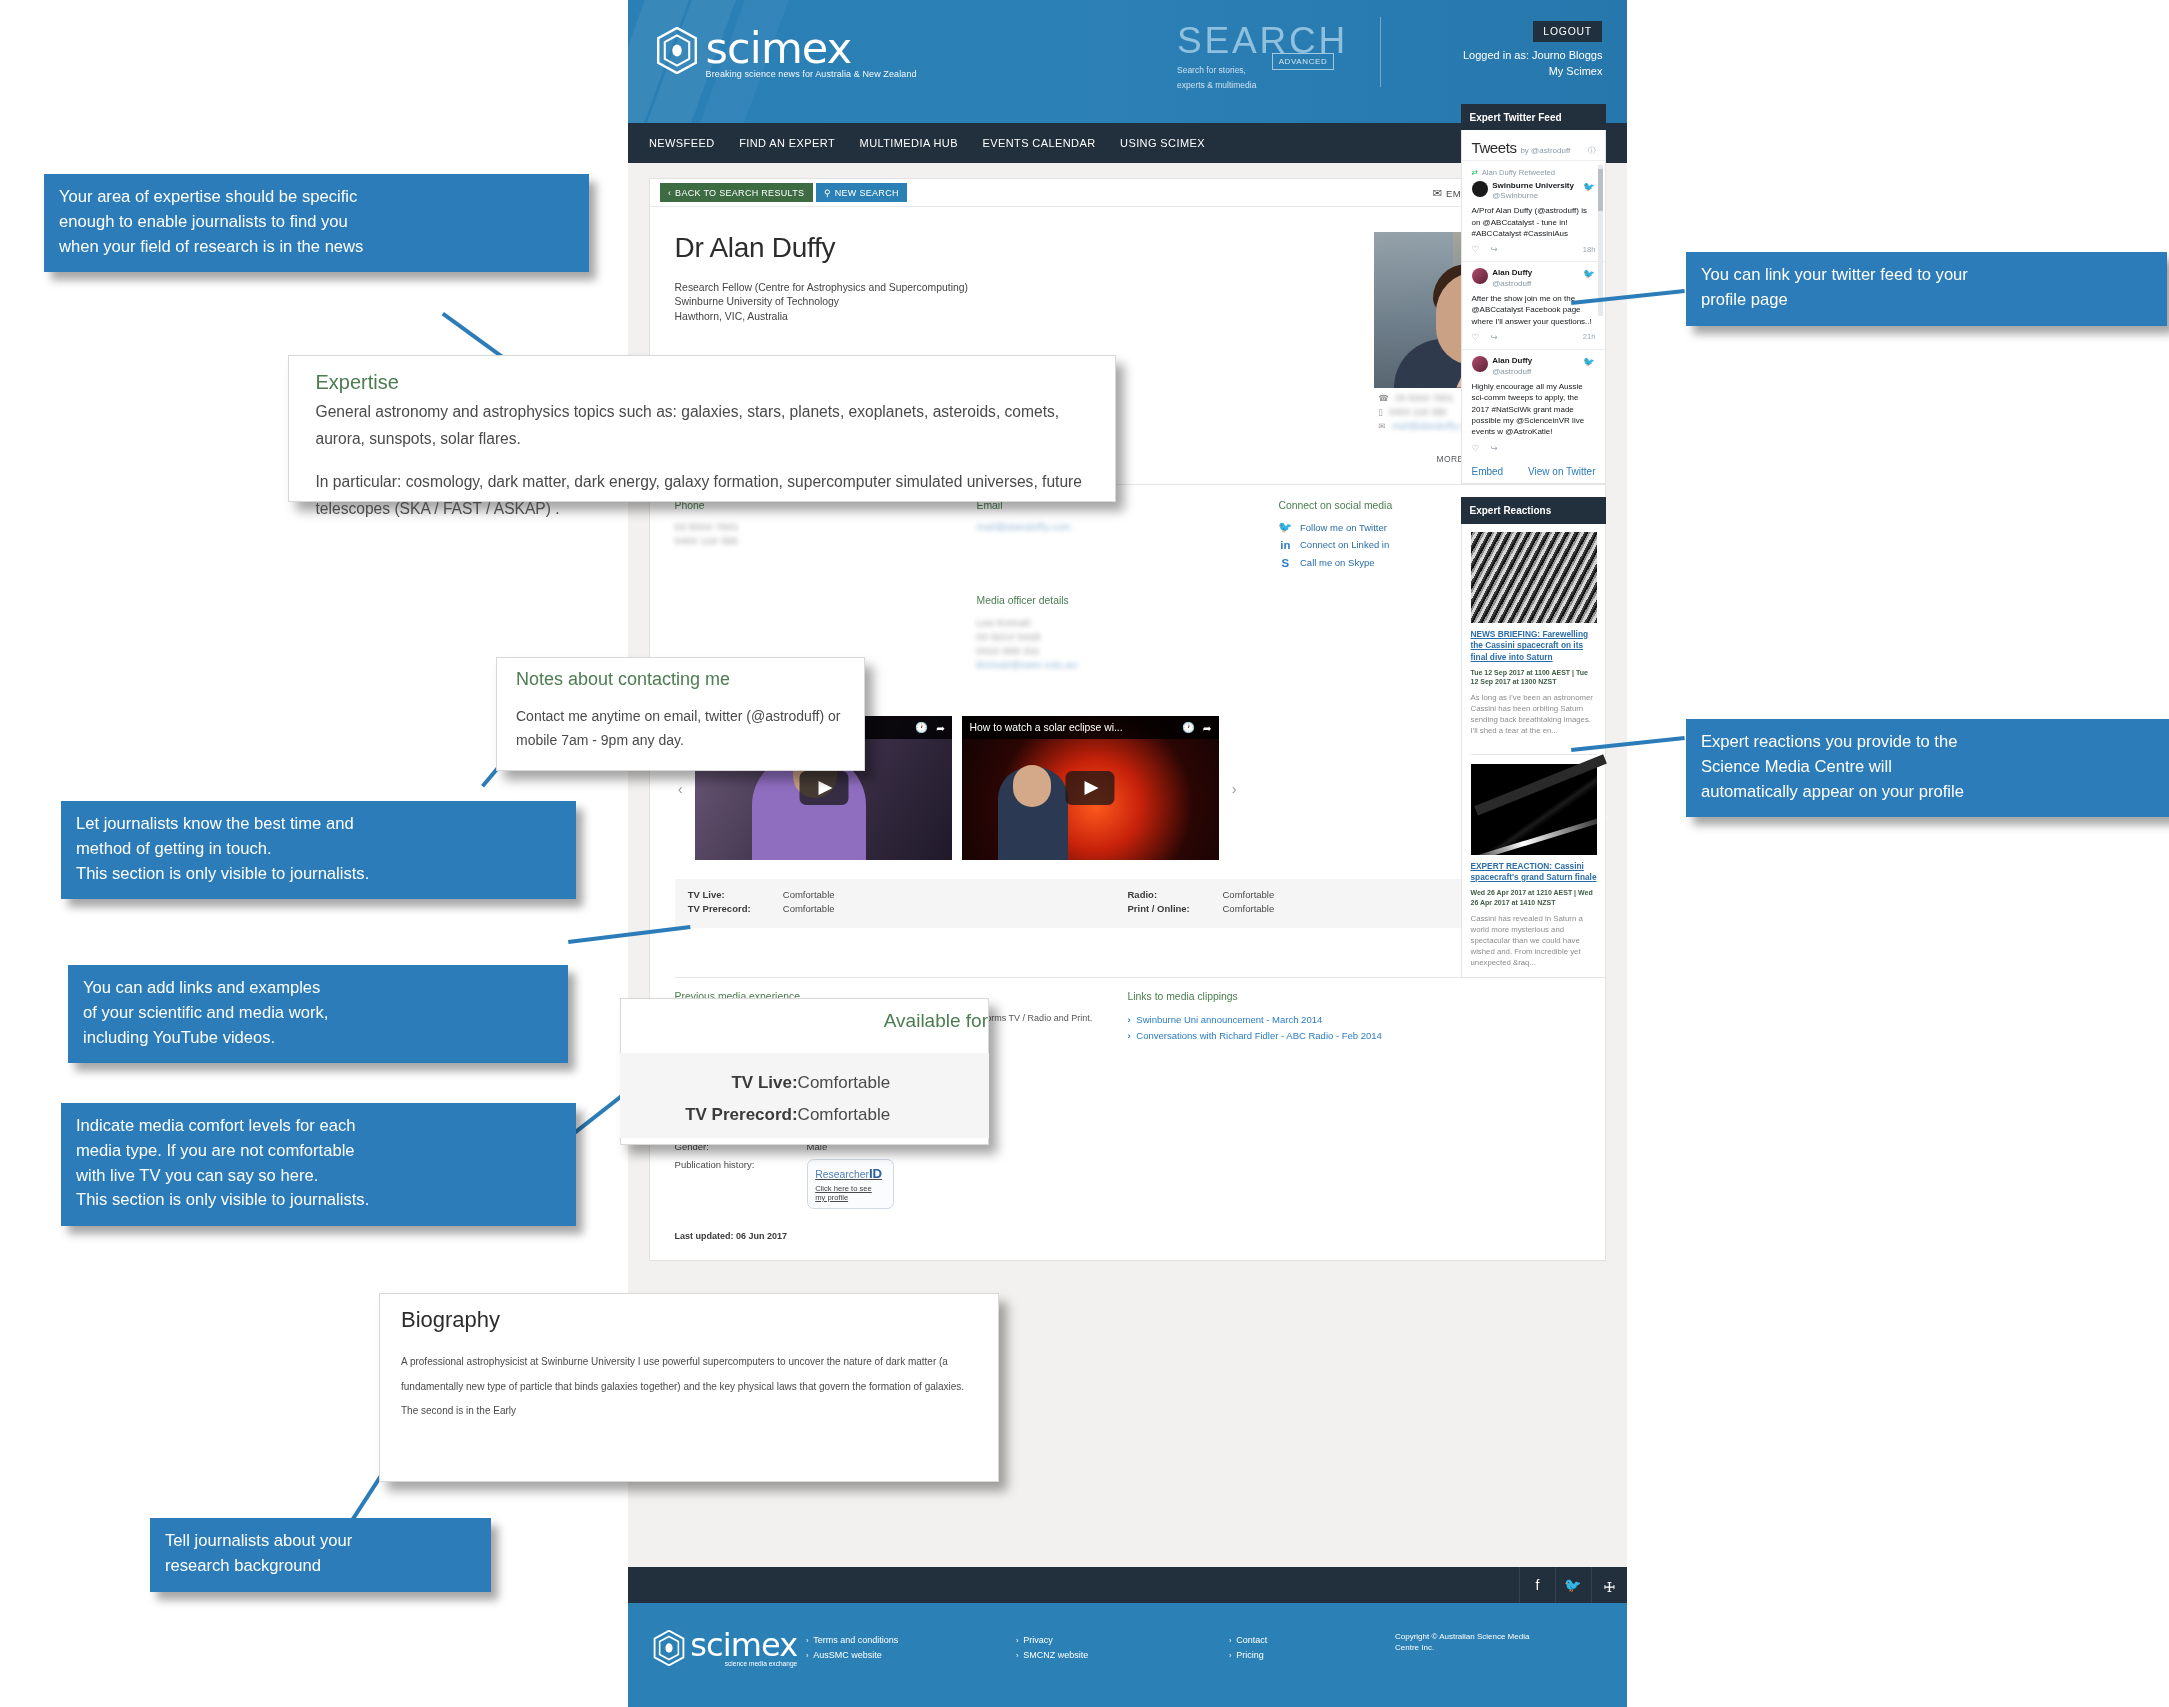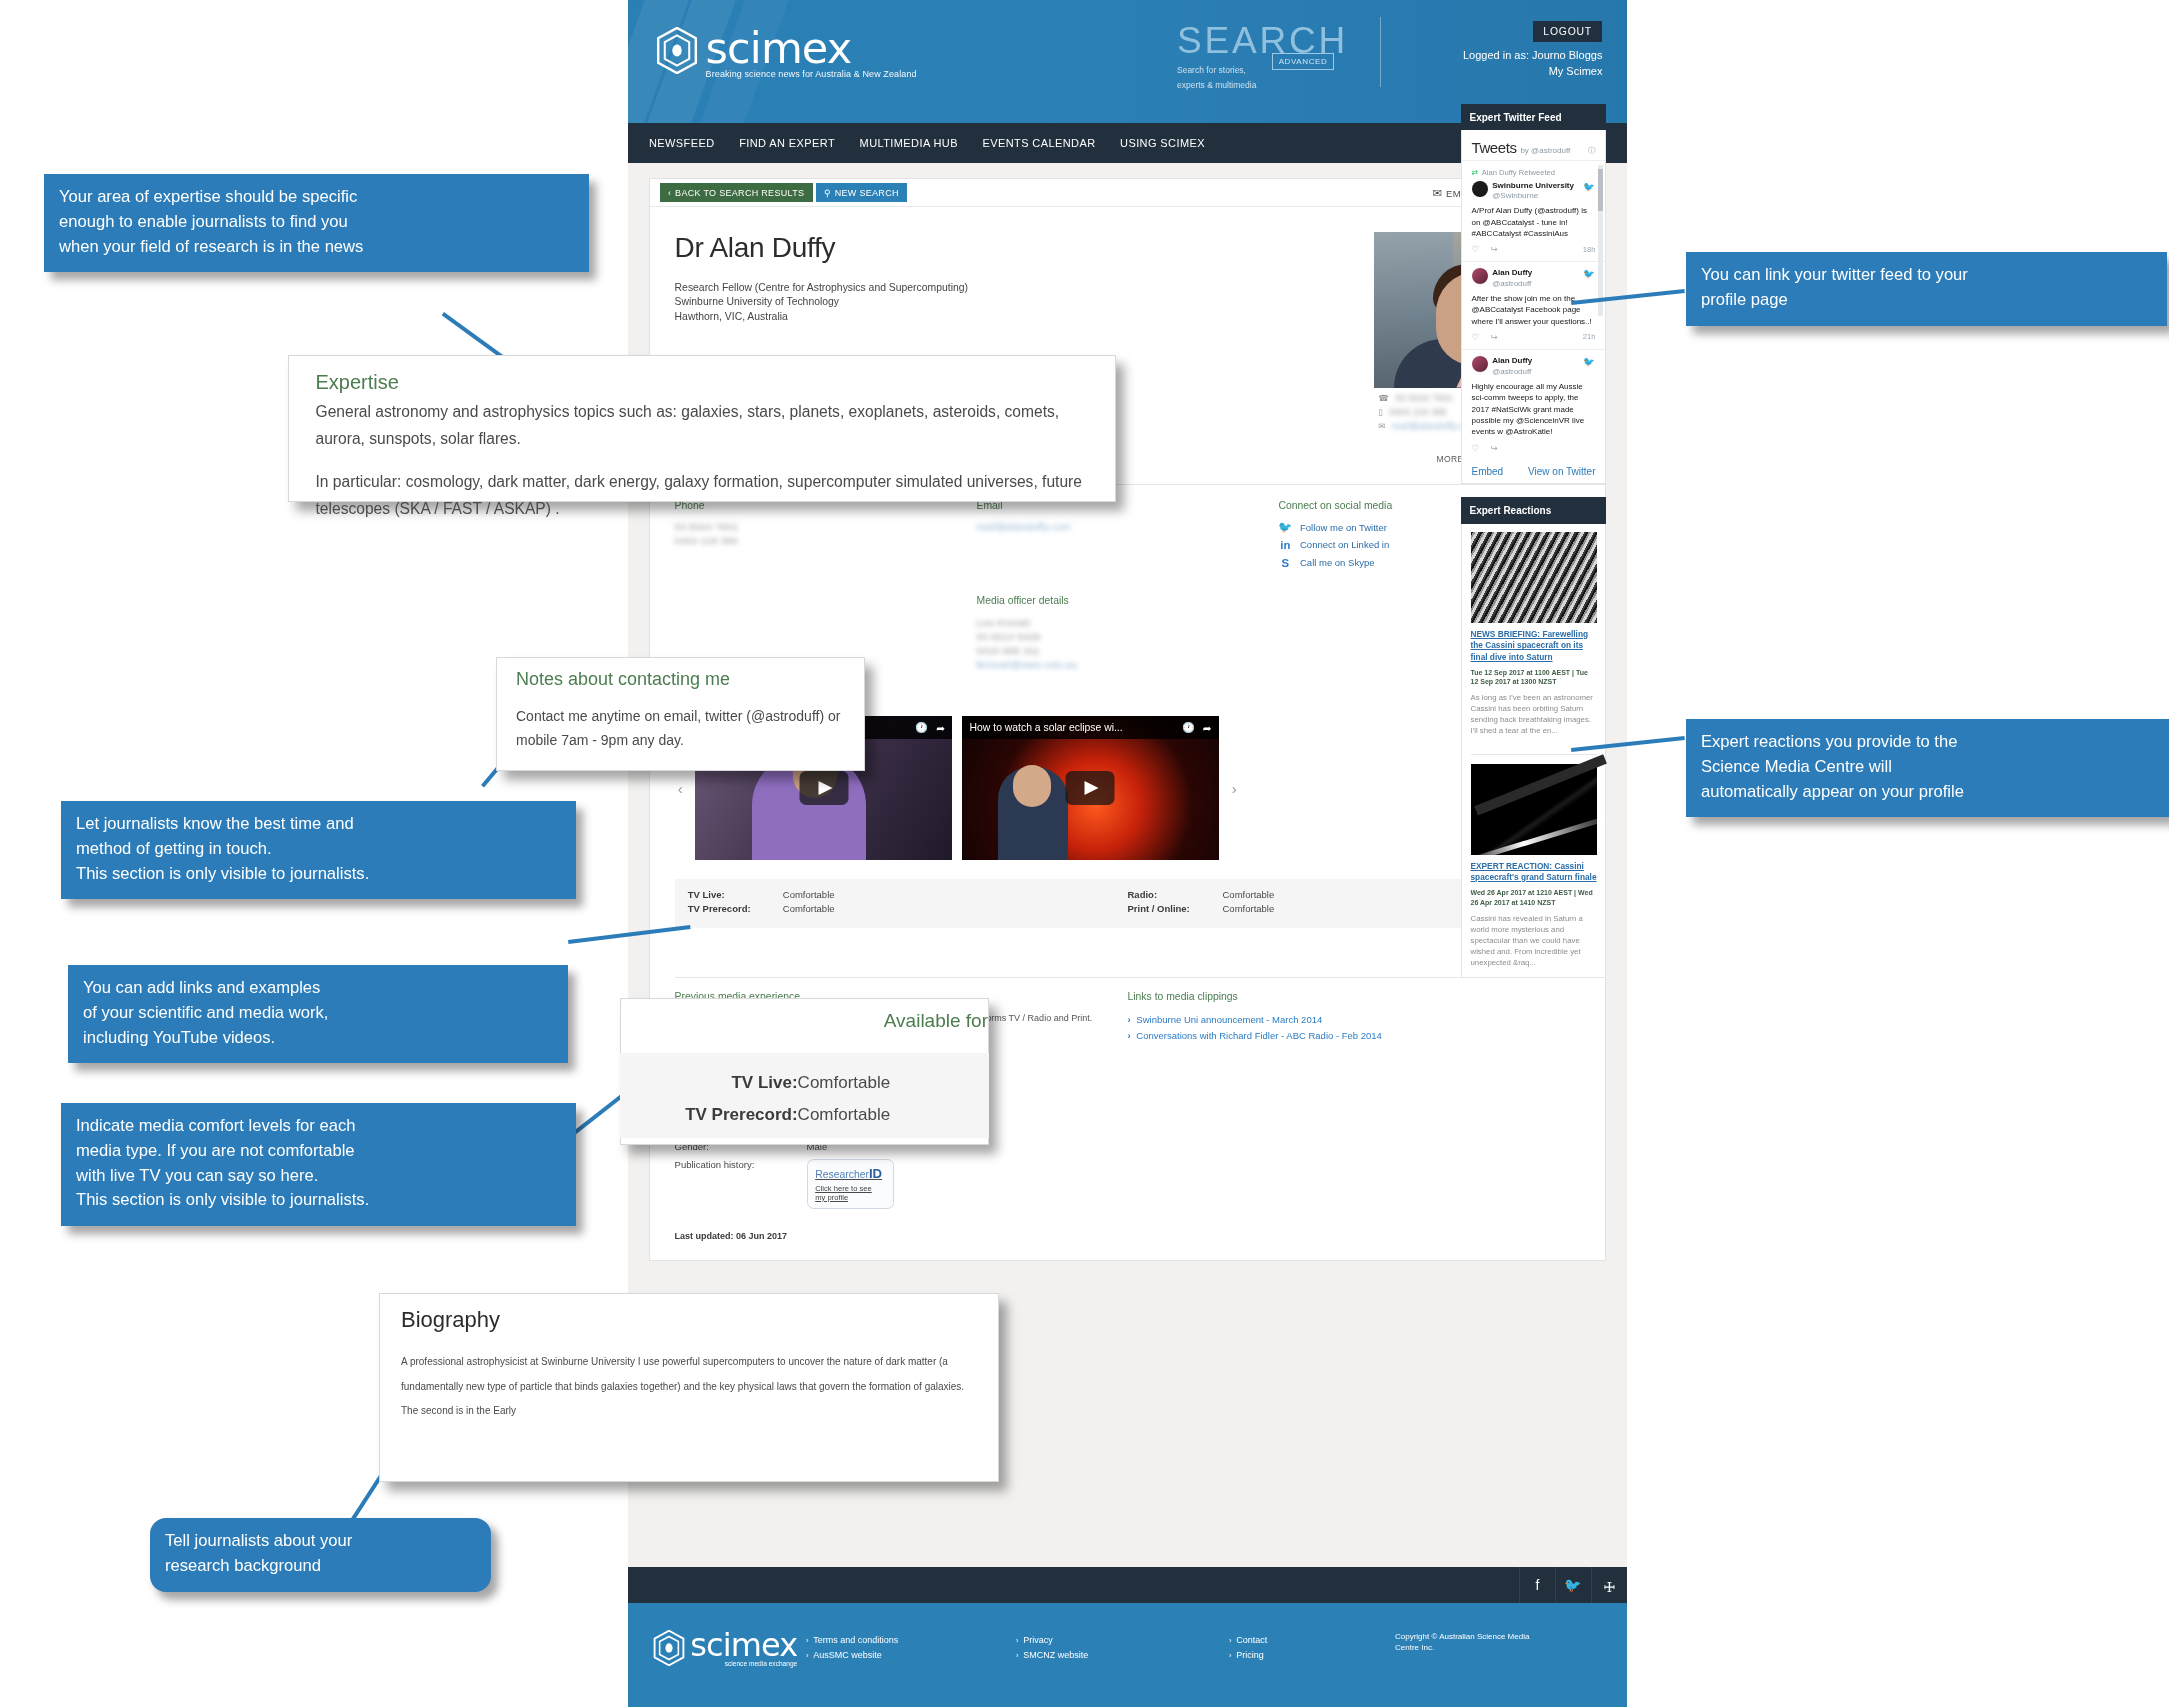--- a/index.html
+++ b/index.html
@@ -698,15 +698,15 @@
 
 <div class="callout" style="left:68px;top:965px;width:500px;">You can add links and examples
 of your scientific and media work,
 including YouTube videos.</div>
 
 <div class="callout" style="left:61px;top:1103px;width:515px;">Indicate media comfort levels for each
 media type. If you are not comfortable
 with live TV you can say so here.
 This section is only visible to journalists.</div>
 
-<div class="callout" style="left:150px;top:1518px;width:341px;border-radius:16px;">Tell journalists about your
+<div class="callout" style="left:150px;top:1518px;width:341px;">Tell journalists about your
 research background</div>
 
 
 </body></html>

